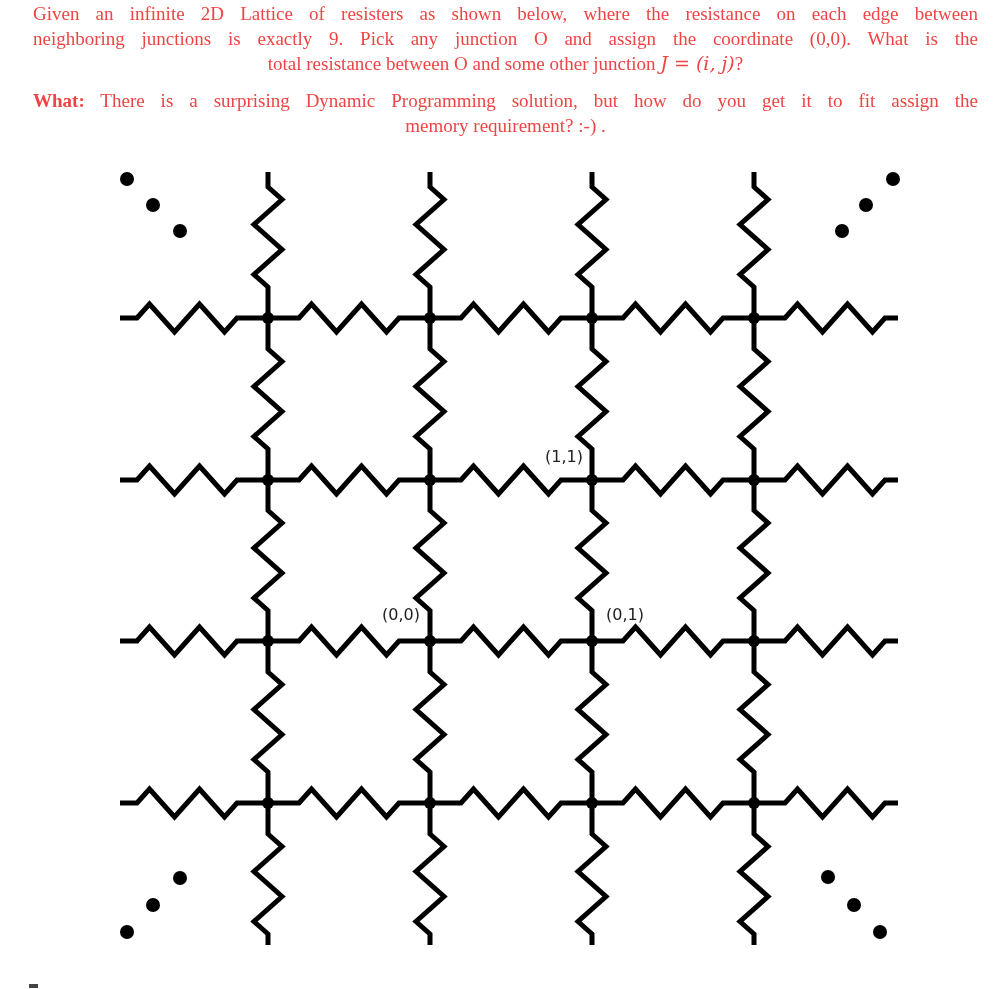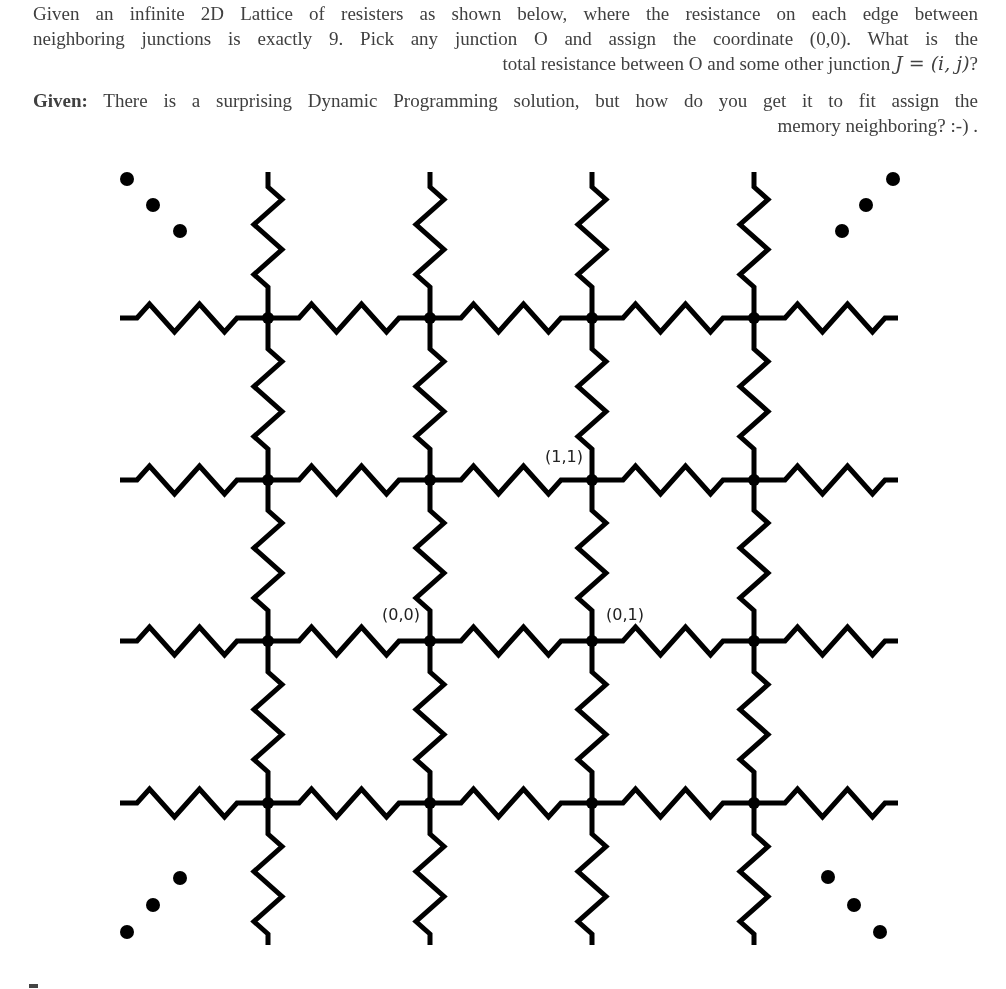--- a/index.html
+++ b/index.html
@@ -1,53 +1,53 @@
 <!DOCTYPE html>
 <html><head>
 <meta charset="utf-8">
 <style>
   html,body{margin:0;padding:0;background:#ffffff;}
   .page{
     position:relative;
     width:1006px;height:989px;
     background:#ffffff;
     font-family:"Liberation Serif",serif;
-    color:#404040;
+    color:#ef4444;
     overflow:hidden;
   }
   .textblock{
     position:absolute;
     left:33px;top:1px;
     width:945px;
     font-size:19px;
     line-height:25px;
   }
   .para{margin:0;}
   .para.hint{margin-top:12px;}
   .jline{display:block;text-align:justify;text-align-last:justify;}
-  .lastline{display:block;text-align:right;}
+  .lastline{display:block;text-align:center;}
   .hintlabel{font-weight:bold;}
   .math{font-style:italic;font-family:"DejaVu Serif",serif;}
   svg.lattice{position:absolute;left:0;top:0;}
   svg text{font-family:"DejaVu Sans",sans-serif;font-size:16px;}
 </style>
 </head>
 <body>
 
 <div class="page">
 
   <div class="textblock">
     <p class="para">
       <span class="jline">Given an infinite 2D Lattice of resisters as shown below, where the resistance on each edge between</span>
       <span class="jline">neighboring junctions is exactly 9. Pick any junction O and assign the coordinate (0,0). What is the</span>
       <span class="lastline"><span>total resistance between O and some other junction </span><i class="math">J = (i, j)</i><span>?</span></span>
     </p>
     <p class="para hint">
-      <span class="jline"><b class="hintlabel">Given:</b><span> There is a surprising Dynamic Programming solution, but how do you get it to fit assign the</span></span>
-      <span class="lastline">memory neighboring? :-) .</span>
+      <span class="jline"><b class="hintlabel">What:</b><span> There is a surprising Dynamic Programming solution, but how do you get it to fit assign the</span></span>
+      <span class="lastline">memory requirement? :-) .</span>
     </p>
   </div>
 
   <svg id="lattice" class="lattice" width="1006" height="989" viewBox="0 0 1006 989">
       <polyline points="120,318 137,318 149.5,304 174.5,332 199.5,304 224.5,332 237,318 299,318 311.5,304 336.5,332 361.5,304 386.5,332 399,318 461,318 473.5,304 498.5,332 523.5,304 548.5,332 561,318 623,318 635.5,304 660.5,332 685.5,304 710.5,332 723,318 785,318 797.5,304 822.5,332 847.5,304 872.5,332 885,318 898,318" fill="none" stroke="#000000" stroke-width="5" stroke-linejoin="miter"></polyline>
       <polyline points="120,480 137,480 149.5,466 174.5,494 199.5,466 224.5,494 237,480 299,480 311.5,466 336.5,494 361.5,466 386.5,494 399,480 461,480 473.5,466 498.5,494 523.5,466 548.5,494 561,480 623,480 635.5,466 660.5,494 685.5,466 710.5,494 723,480 785,480 797.5,466 822.5,494 847.5,466 872.5,494 885,480 898,480" fill="none" stroke="#000000" stroke-width="5" stroke-linejoin="miter"></polyline>
       <polyline points="120,641 137,641 149.5,627 174.5,655 199.5,627 224.5,655 237,641 299,641 311.5,627 336.5,655 361.5,627 386.5,655 399,641 461,641 473.5,627 498.5,655 523.5,627 548.5,655 561,641 623,641 635.5,627 660.5,655 685.5,627 710.5,655 723,641 785,641 797.5,627 822.5,655 847.5,627 872.5,655 885,641 898,641" fill="none" stroke="#000000" stroke-width="5" stroke-linejoin="miter"></polyline>
       <polyline points="120,803 137,803 149.5,789 174.5,817 199.5,789 224.5,817 237,803 299,803 311.5,789 336.5,817 361.5,789 386.5,817 399,803 461,803 473.5,789 498.5,817 523.5,789 548.5,817 561,803 623,803 635.5,789 660.5,817 685.5,789 710.5,817 723,803 785,803 797.5,789 822.5,817 847.5,789 872.5,817 885,803 898,803" fill="none" stroke="#000000" stroke-width="5" stroke-linejoin="miter"></polyline>
       <polyline points="268,172 268,187 282,199.5 254,224.5 282,249.5 254,274.5 268,287 268,349 282,361.5 254,386.5 282,411.5 254,436.5 268,449 268,510.5 282,523 254,548 282,573 254,598 268,610.5 268,672 282,684.5 254,709.5 282,734.5 254,759.5 268,772 268,834 282,846.5 254,871.5 282,896.5 254,921.5 268,934 268,945" fill="none" stroke="#000000" stroke-width="5" stroke-linejoin="miter"></polyline>
       <polyline points="430,172 430,187 444,199.5 416,224.5 444,249.5 416,274.5 430,287 430,349 444,361.5 416,386.5 444,411.5 416,436.5 430,449 430,510.5 444,523 416,548 444,573 416,598 430,610.5 430,672 444,684.5 416,709.5 444,734.5 416,759.5 430,772 430,834 444,846.5 416,871.5 444,896.5 416,921.5 430,934 430,945" fill="none" stroke="#000000" stroke-width="5" stroke-linejoin="miter"></polyline>

